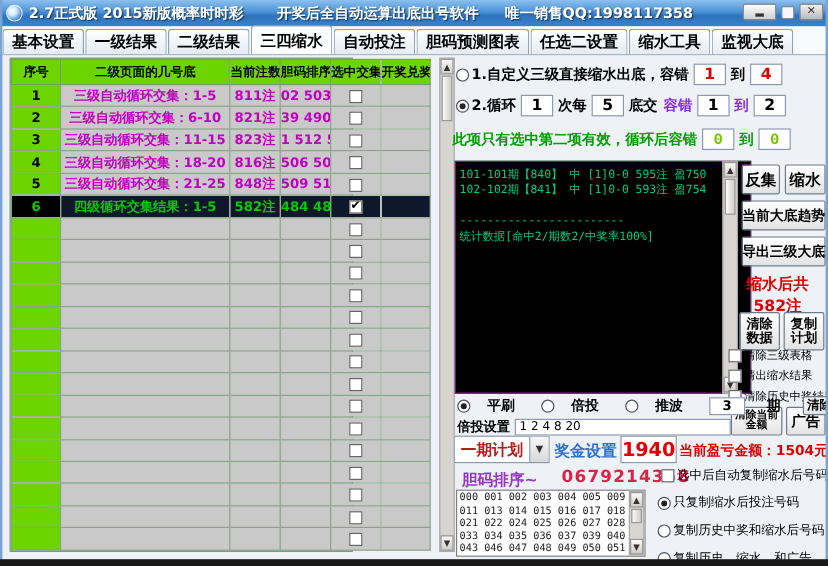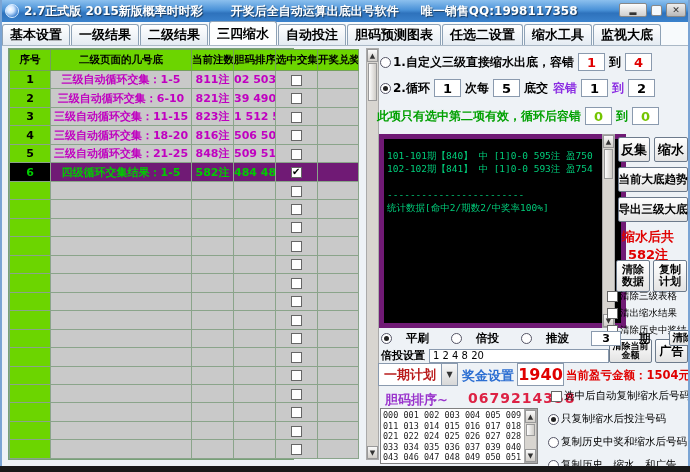--- a/index.html
+++ b/index.html
@@ -47,21 +47,21 @@
   .grid th{
     background:#6cd500;color:#000;font-size:10.5px;font-weight:bold;
     border:1px solid #74a05c;padding:0;height:21px;white-space:nowrap;overflow:hidden;
   }
   .grid td{
     background:#c9c9c9;border:1px solid #8aa48a;font-size:11px;font-weight:bold;
     text-align:center;padding:0;white-space:nowrap;overflow:hidden;height:18px;
   }
   .grid td.seq{background:#6cd500;color:#000;}
   .grid td.magenta{color:#c000c0;}
-  .grid tr.selected td{background:#701a75;color:#00cc00;}
+  .grid tr.selected td{background:#0f172a;color:#00cc00;}
   .grid tr.selected td.seq{background:#000;color:#00cc00;}
   .cb{display:inline-block;width:11px;height:11px;background:#fff;border:1px solid #666;
     position:relative;vertical-align:middle;}
   .cb.checked::after{content:"✔";position:absolute;left:0px;top:-2px;font-size:10px;color:#000;}
   
   .sb{position:absolute;background:#d8d5d0;border:1px solid #aaa;}
   .sb .arr{position:absolute;left:0;width:100%;height:13px;
     background:linear-gradient(#fafafa,#d0cdc8);border:1px solid #999;
     font-size:7px;color:#333;display:flex;align-items:center;justify-content:center;}
   .sb .arr.up{top:0;}
@@ -70,25 +70,25 @@
     background:linear-gradient(90deg,#fdfdfd,#cfccc7);border:1px solid #999;}
   
   .opt-row{position:absolute;display:flex;align-items:center;font-size:12px;font-weight:bold;
     color:#000;white-space:nowrap;}
   .rb{display:inline-block;width:11px;height:11px;border-radius:50%;background:#fff;
     border:1px solid #556;position:relative;margin-right:2px;flex:0 0 auto;}
   .rb.on::after{content:"";position:absolute;left:2px;top:2px;width:5px;height:5px;
     border-radius:50%;background:#222;}
   .valbox{display:inline-flex;align-items:center;justify-content:center;width:27px;height:18px;
     background:#fff;border:1px solid #8a9aae;font-size:13px;font-weight:bold;margin:0 4px;}
-  .red{color:#e00000;} .purple{color:#8a2be2;} .ngreen{color:#00a000;} .ygreen{color:#74c400;}
+  .red{color:#e00000;} .purple{color:#8a2be2;} .ngreen{color:#00a000;font-family:Liberation Mono, monospace;} .ygreen{color:#74c400;}
   
   .console{position:absolute;left:379px;top:134px;width:247px;height:194px;background:#000;
-    border:5px solid #701a75;color:#00cc7a;font-family:"DejaVu Sans Mono",monospace;
-    font-size:9.5px;line-height:13px;padding:10px 3px;overflow:hidden;white-space:pre;}
+    border:1px solid #701a75;color:#00cc7a;font-family:"DejaVu Sans Mono",monospace;
+    font-size:9.5px;line-height:13px;padding:4px 3px;overflow:hidden;white-space:pre;}
   
   .btn{position:absolute;background:linear-gradient(#ffffff,#e3e3e3);border:1px solid #6d7b8c;
     border-radius:2px;display:flex;align-items:center;justify-content:center;text-align:center;
     font-weight:bold;color:#000;cursor:default;white-space:nowrap;}
   .btn.two{white-space:normal;line-height:1.05;}
   .red-label{position:absolute;color:#e00000;font-weight:bold;text-align:center;white-space:nowrap;}
   .side-check{position:absolute;display:flex;align-items:center;font-size:9.5px;color:#000;
     white-space:nowrap;}
   .side-check .cb{margin-right:2px;flex:0 0 auto;}
   

